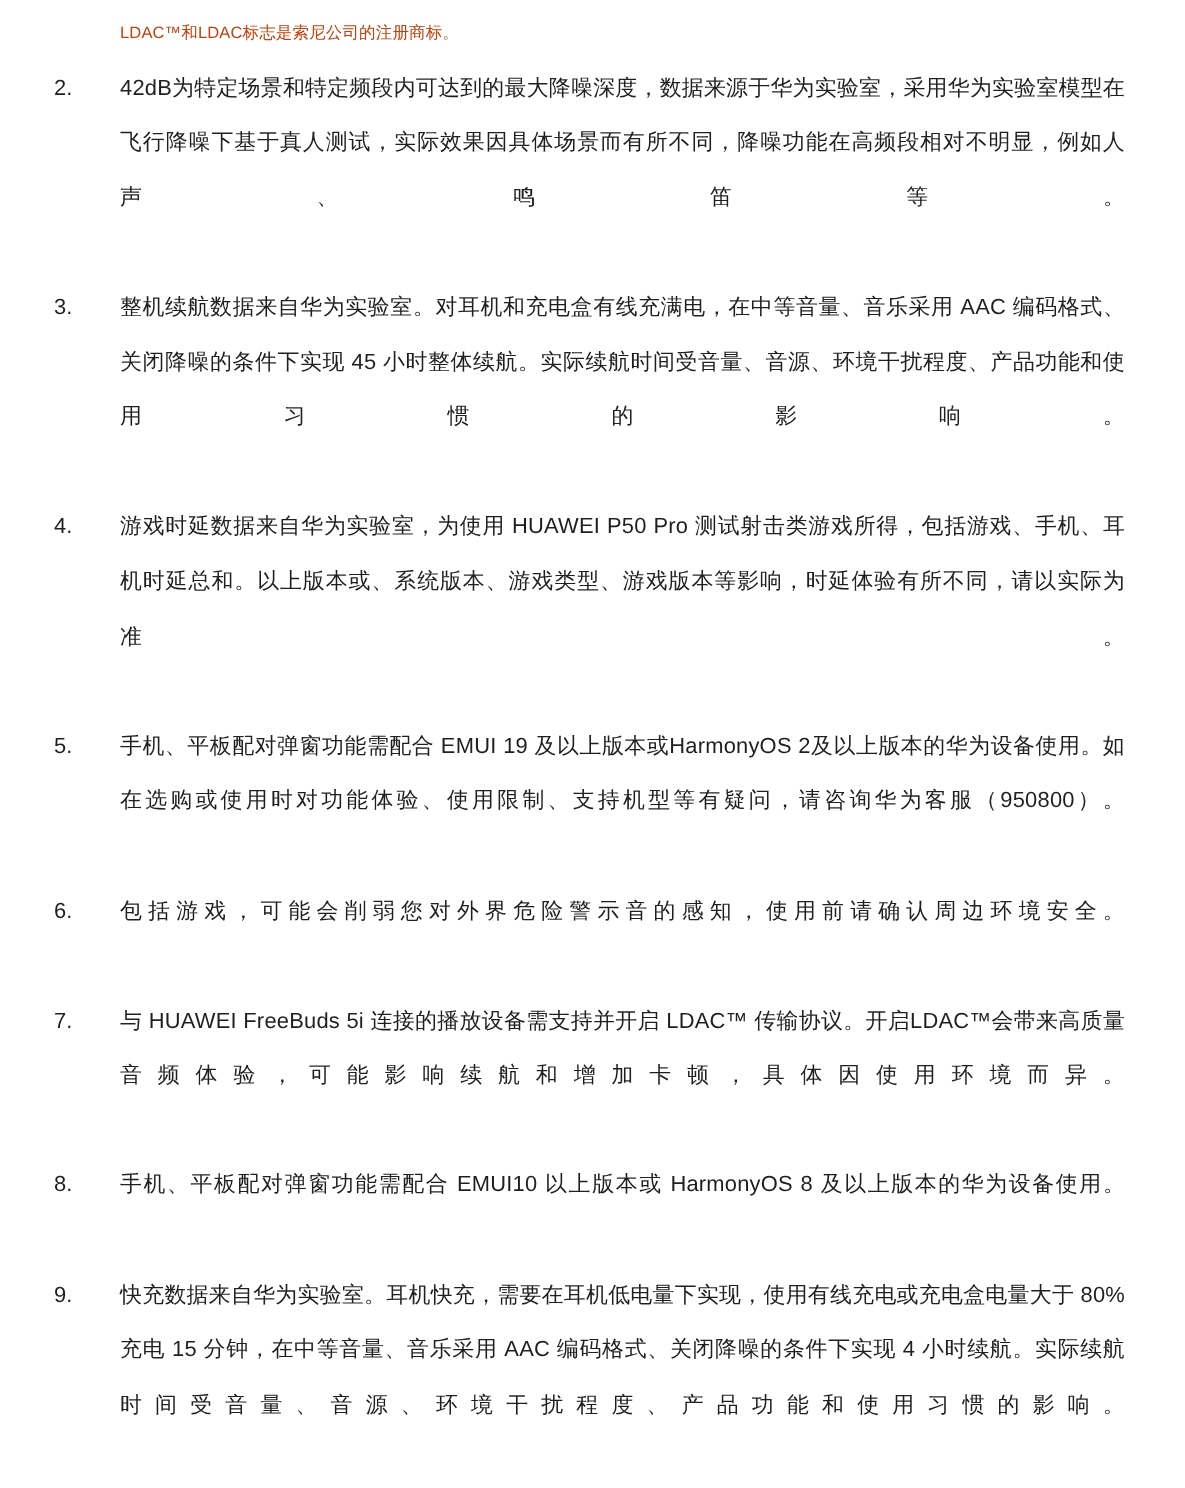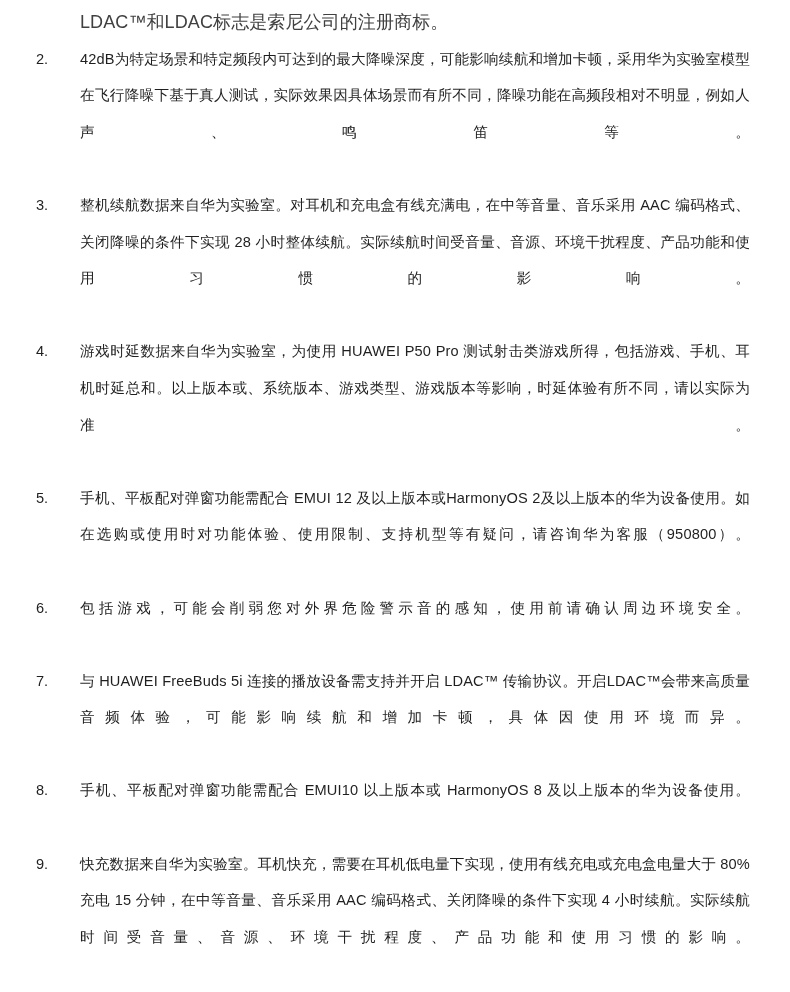--- a/index.html
+++ b/index.html
@@ -22,24 +22,24 @@
     width: 790px;
     height: 992px;
     box-sizing: border-box;
     padding: 4px 40px 0 28px;
     background: #ffffff;
   }
 
   
   .continuation {
     margin: 0 0 0 52px;
-    font-size: 18px;
+    font-size: 11px;
     line-height: 36.6px;
     letter-spacing: 0.1px;
-    color: #404040;
+    color: #c2410c;
     white-space: nowrap;
   }
 
   ol.notes {
     list-style: none;
     margin: 0;
     padding: 0;
   }
 
   ol.notes > li {
@@ -85,33 +85,33 @@
 </head>
 <body>
 
 <div id="page">
 
   <p class="continuation">LDAC™和LDAC标志是索尼公司的注册商标。</p>
 
   <ol class="notes" id="notes-list">
       <li class="single">
         <span class="marker">2.</span>
-        <span class="body">42dB为特定场景和特定频段内可达到的最大降噪深度，可能影响续航和增加卡顿，采用华为实验室模型在飞行降噪下基于真人测试，实际效果因具体场景而有所不同，降噪功能在高频段相对不明显，例如人声、鸣笛等。</span>
+        <span class="body">42dB为特定场景和特定频段内可达到的最大降噪深度，数据来源于华为实验室，采用华为实验室模型在飞行降噪下基于真人测试，实际效果因具体场景而有所不同，降噪功能在高频段相对不明显，例如人声、鸣笛等。</span>
       </li>
       <li class="single">
         <span class="marker">3.</span>
-        <span class="body">整机续航数据来自华为实验室。对耳机和充电盒有线充满电，在中等音量、音乐采用 AAC 编码格式、关闭降噪的条件下实现 28 小时整体续航。实际续航时间受音量、音源、环境干扰程度、产品功能和使用习惯的影响。</span>
+        <span class="body">整机续航数据来自华为实验室。对耳机和充电盒有线充满电，在中等音量、音乐采用 AAC 编码格式、关闭降噪的条件下实现 45 小时整体续航。实际续航时间受音量、音源、环境干扰程度、产品功能和使用习惯的影响。</span>
       </li>
       <li class="single">
         <span class="marker">4.</span>
         <span class="body">游戏时延数据来自华为实验室，为使用 HUAWEI P50 Pro 测试射击类游戏所得，包括游戏、手机、耳机时延总和。以上版本或、系统版本、游戏类型、游戏版本等影响，时延体验有所不同，请以实际为准。</span>
       </li>
       <li class="single">
         <span class="marker">5.</span>
-        <span class="body">手机、平板配对弹窗功能需配合 EMUI 12 及以上版本或HarmonyOS 2及以上版本的华为设备使用。如在选购或使用时对功能体验、使用限制、支持机型等有疑问，请咨询华为客服（950800）。</span>
+        <span class="body">手机、平板配对弹窗功能需配合 EMUI 19 及以上版本或HarmonyOS 2及以上版本的华为设备使用。如在选购或使用时对功能体验、使用限制、支持机型等有疑问，请咨询华为客服（950800）。</span>
       </li>
       <li class="single">
         <span class="marker">6.</span>
         <span class="body">包括游戏，可能会削弱您对外界危险警示音的感知，使用前请确认周边环境安全。</span>
       </li>
       <li class="single">
         <span class="marker">7.</span>
         <span class="body">与 HUAWEI FreeBuds 5i 连接的播放设备需支持并开启 LDAC™ 传输协议。开启LDAC™会带来高质量音频体验，可能影响续航和增加卡顿，具体因使用环境而异。</span>
       </li>
       <li class="single">

